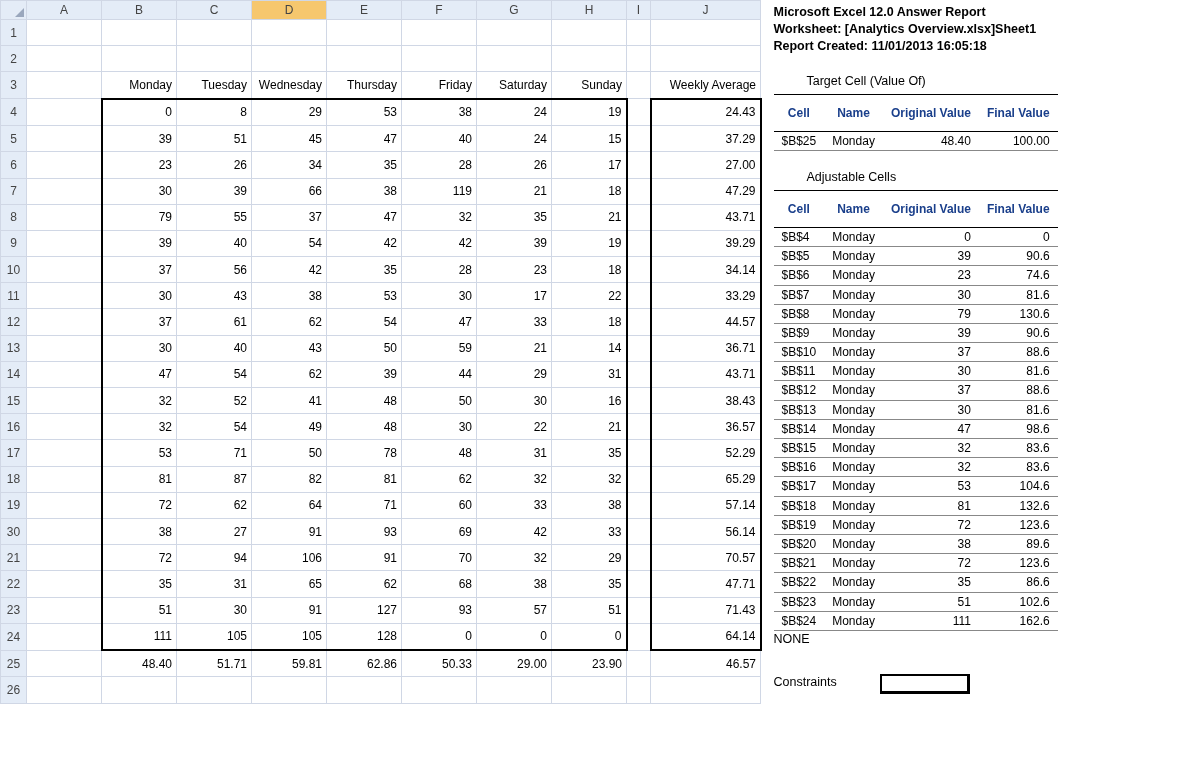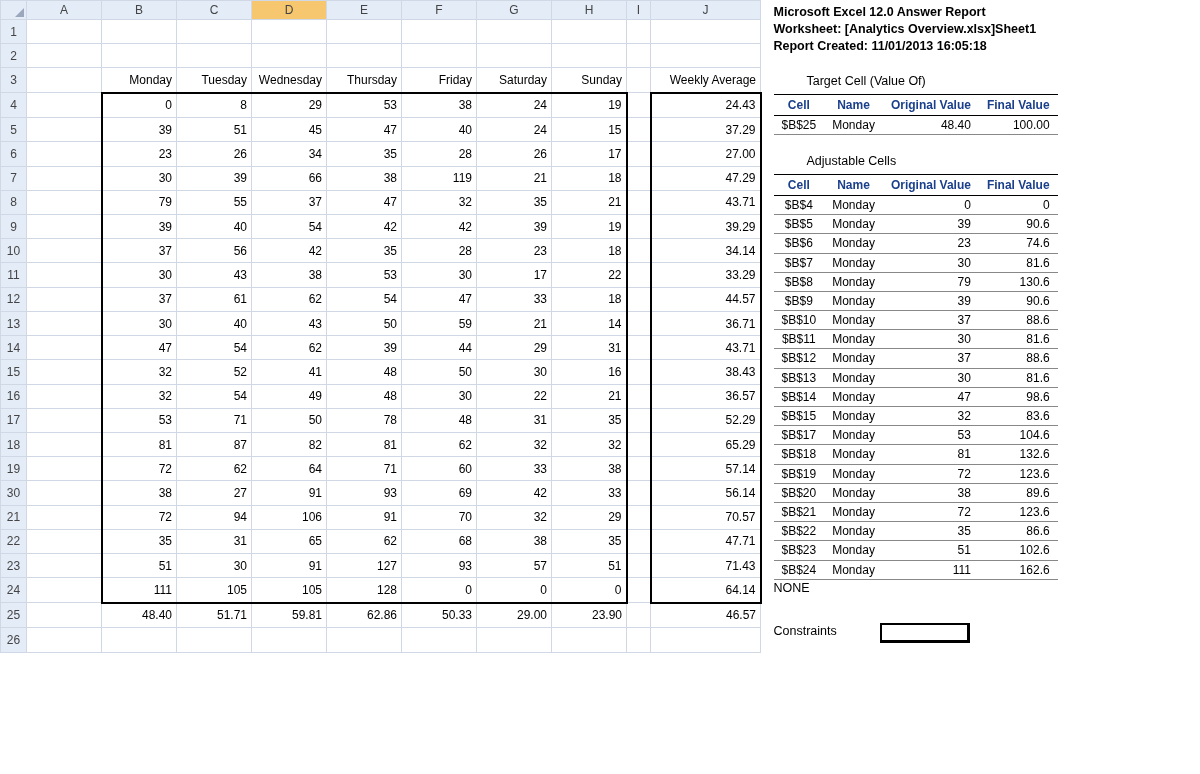--- a/index.html
+++ b/index.html
@@ -48,30 +48,30 @@
   .right-panel .title { font-weight: bold; }
   .rpt-table {
     border-collapse: collapse;
     margin-top: 4px;
     font-size: 12px;
   }
   .rpt-table th {
     color: #1a3f8b;
     font-weight: bold;
     text-align: center;
-    padding: 2px 8px;
+    padding: 10px 8px;
     border-bottom: 1px solid #000;
     border-top: 1px solid #000;
   }
   .rpt-table td {
     padding: 1px 8px;
     border-bottom: 1px solid #888;
     text-align: right;
   }
-  .rpt-table td.l { text-align:center; }
+  .rpt-table td.l { text-align:left; }
   .rpt-table.adj td { border-bottom: 1px solid #888; }
   .section-label { margin-top: 18px; margin-left: 33px; }
   .constraints-box {
     display:inline-block;
     width:90px;
     height:20px;
     box-sizing:border-box;
     border-top:2px solid #000;
     border-left:2px solid #000;
     border-right:3px solid #000;
@@ -553,20 +553,26 @@
           <td>47</td>
           <td>98.6</td>
         </tr>
         <tr>
           <td class="l">$B$15</td>
           <td class="l">Monday</td>
           <td>32</td>
           <td>83.6</td>
         </tr>
         <tr>
+          <td class="l">$B$16</td>
+          <td class="l">Monday</td>
+          <td>32</td>
+          <td>83.6</td>
+        </tr>
+        <tr>
           <td class="l">$B$17</td>
           <td class="l">Monday</td>
           <td>53</td>
           <td>104.6</td>
         </tr>
         <tr>
           <td class="l">$B$18</td>
           <td class="l">Monday</td>
           <td>81</td>
           <td>132.6</td>

